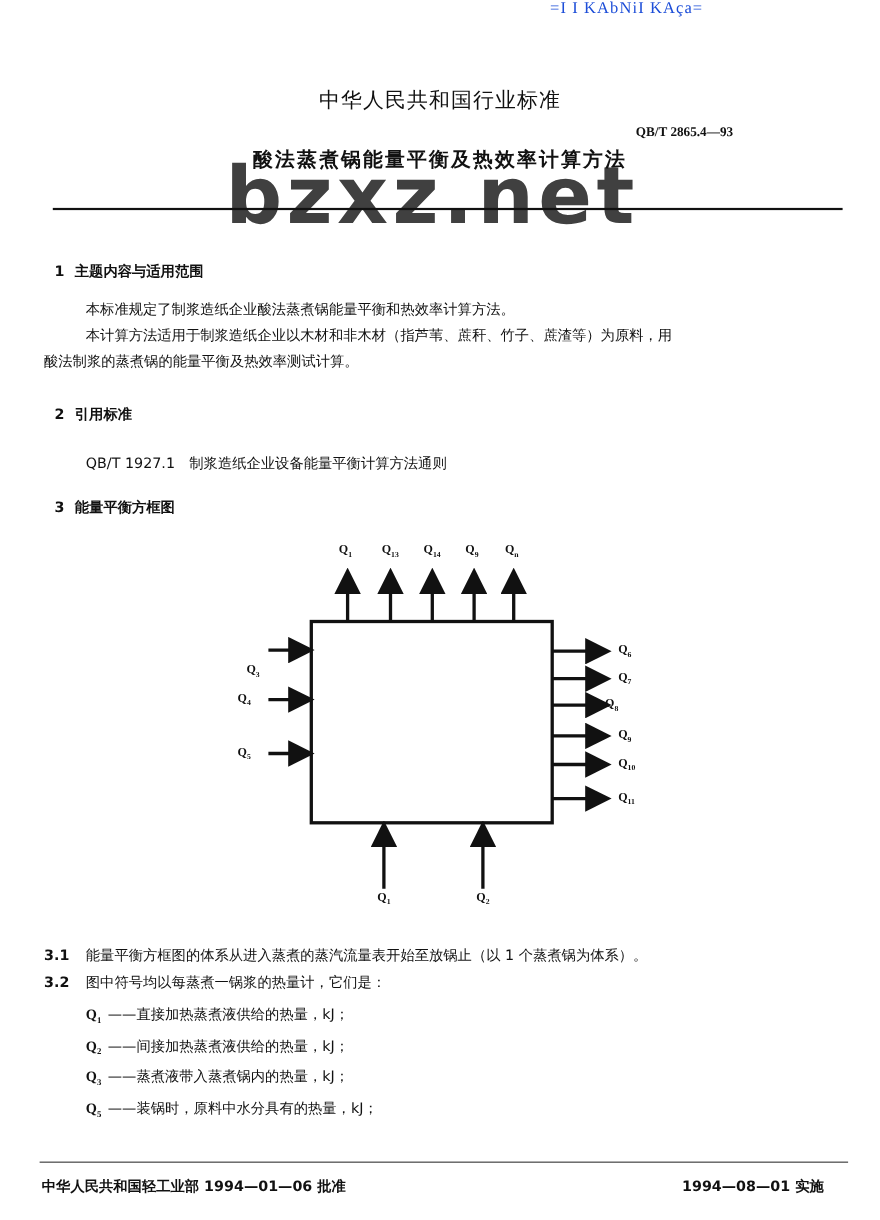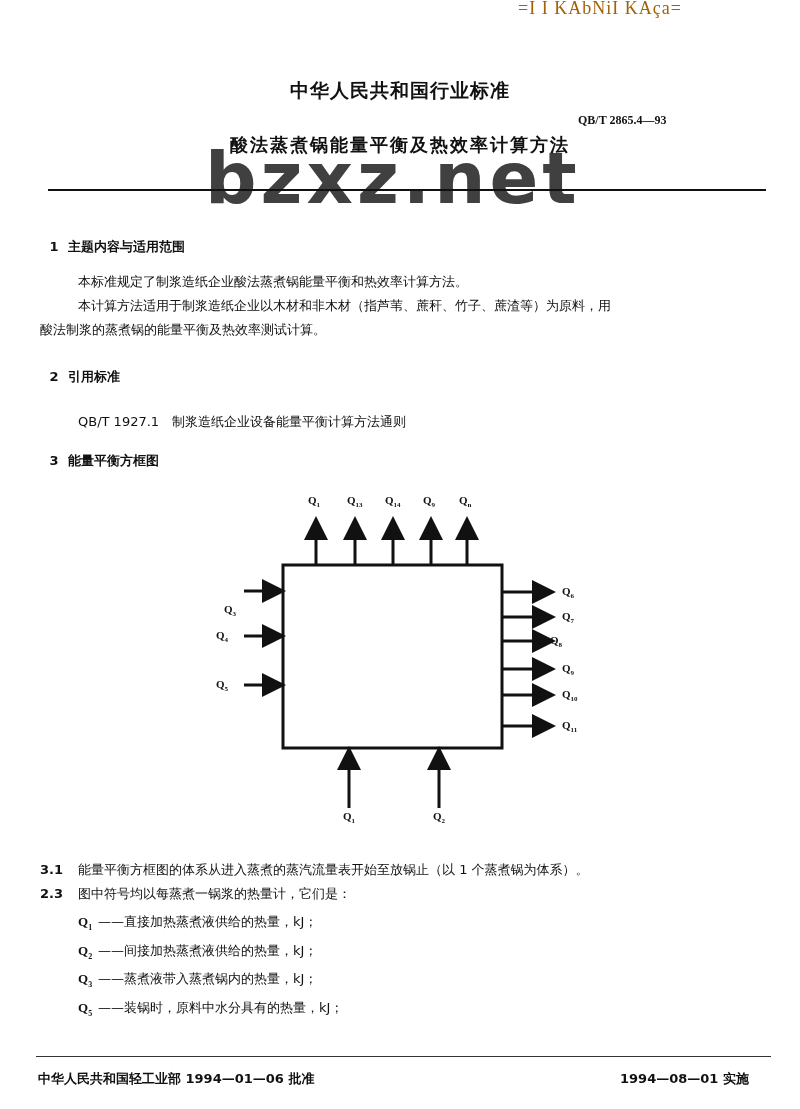--- a/index.html
+++ b/index.html
@@ -2,22 +2,22 @@
 <html><head>
 <meta charset="utf-8">
 <style>
   html, body { margin: 0; padding: 0; background: #ffffff; }
   body {
     width: 800px; height: 1109px; position: relative; overflow: hidden;
     font-family: "DejaVu Serif", "Liberation Serif", serif;
     color: #111;
   }
   .abs { position: absolute; }
-  .header-code { top: 0; left: 500px; width: 200px; text-align: center; font-size: 18px; color: #a16207; letter-spacing: 1px; font-family: "Liberation Serif", serif; line-height: 16px; }
-  .std-title { top: 78px; left: 0; width: 800px; text-align: center; font-size: 19px; font-weight: bold; font-family: "DejaVu Sans", sans-serif; letter-spacing: 1px; }
+  .header-code { top: 0; left: 500px; width: 200px; font-size: 15px; color: #1d4ed8; letter-spacing: 1px; font-family: "Liberation Serif", serif; line-height: 16px; }
+  .std-title { top: 78px; left: 0; width: 800px; text-align: center; font-size: 19px; font-weight: normal; font-family: "DejaVu Sans", sans-serif; letter-spacing: 1px; }
   .std-number { top: 113px; left: 578px; font-size: 12px; font-weight: bold; font-family: "Liberation Serif", serif; }
   .doc-title { top: 133px; left: 0; width: 800px; text-align: center; font-size: 18px; font-weight: bold; font-family: "DejaVu Sans", sans-serif; letter-spacing: 2px; }
   .watermark { top: 138px; left: 205px; font-size: 72px; font-weight: bold; color: #404040; font-family: "DejaVu Sans", sans-serif; letter-spacing: 4px; z-index: 0; line-height: 80px; }
   .rule { top: 189px; left: 48px; width: 718px; height: 2px; background: #111; z-index: 1; }
   .sec-head { font-size: 13px; font-weight: bold; font-family: "DejaVu Sans", sans-serif; text-align: center; }
   .sec-head .num { display: inline-block; width: 28px; }
   .para { font-size: 13px; font-family: "DejaVu Sans", sans-serif; line-height: 24px; }
   .z1 { z-index: 2; }
 
   
@@ -112,21 +112,21 @@
 
   
   <span class="qlabel" style="left:143px; top:322px;"><span>Q</span><sub>1</sub></span>
   <span class="qlabel" style="left:233px; top:322px;"><span>Q</span><sub>2</sub></span>
 </div>
 
 <div class="abs para" style="top:858px; left:40px;">
   <span style="display:inline-block; width:38px; font-weight:bold;">3.1</span><span>能量平衡方框图的体系从进入蒸煮的蒸汽流量表开始至放锅止（以 1 个蒸煮锅为体系）。</span>
 </div>
 <div class="abs para" style="top:882px; left:40px;">
-  <span style="display:inline-block; width:38px; font-weight:bold;">2.3</span><span>图中符号均以每蒸煮一锅浆的热量计，它们是：</span>
+  <span style="display:inline-block; width:38px; font-weight:bold;">3.2</span><span>图中符号均以每蒸煮一锅浆的热量计，它们是：</span>
 </div>
 
 <div class="abs" style="top:910px; left:78px;">
   <div class="def-line"><span class="sym"><span>Q</span><sub>1</sub></span><span>——直接加热蒸煮液供给的热量，kJ；</span></div>
   <div class="def-line"><span class="sym"><span>Q</span><sub>2</sub></span><span>——间接加热蒸煮液供给的热量，kJ；</span></div>
   <div class="def-line"><span class="sym"><span>Q</span><sub>3</sub></span><span>——蒸煮液带入蒸煮锅内的热量，kJ；</span></div>
   <div class="def-line"><span class="sym"><span>Q</span><sub>5</sub></span><span>——装锅时，原料中水分具有的热量，kJ；</span></div>
 </div>
 
 <div class="abs footer-rule"></div>

